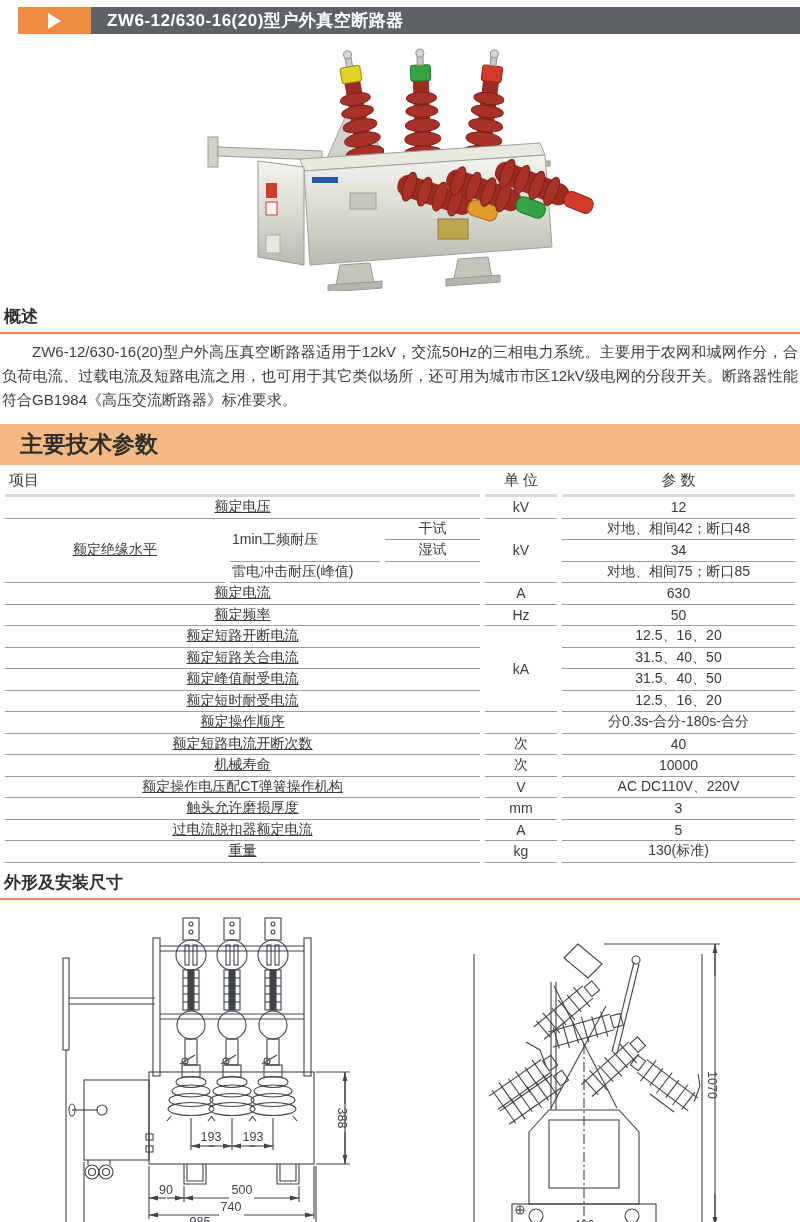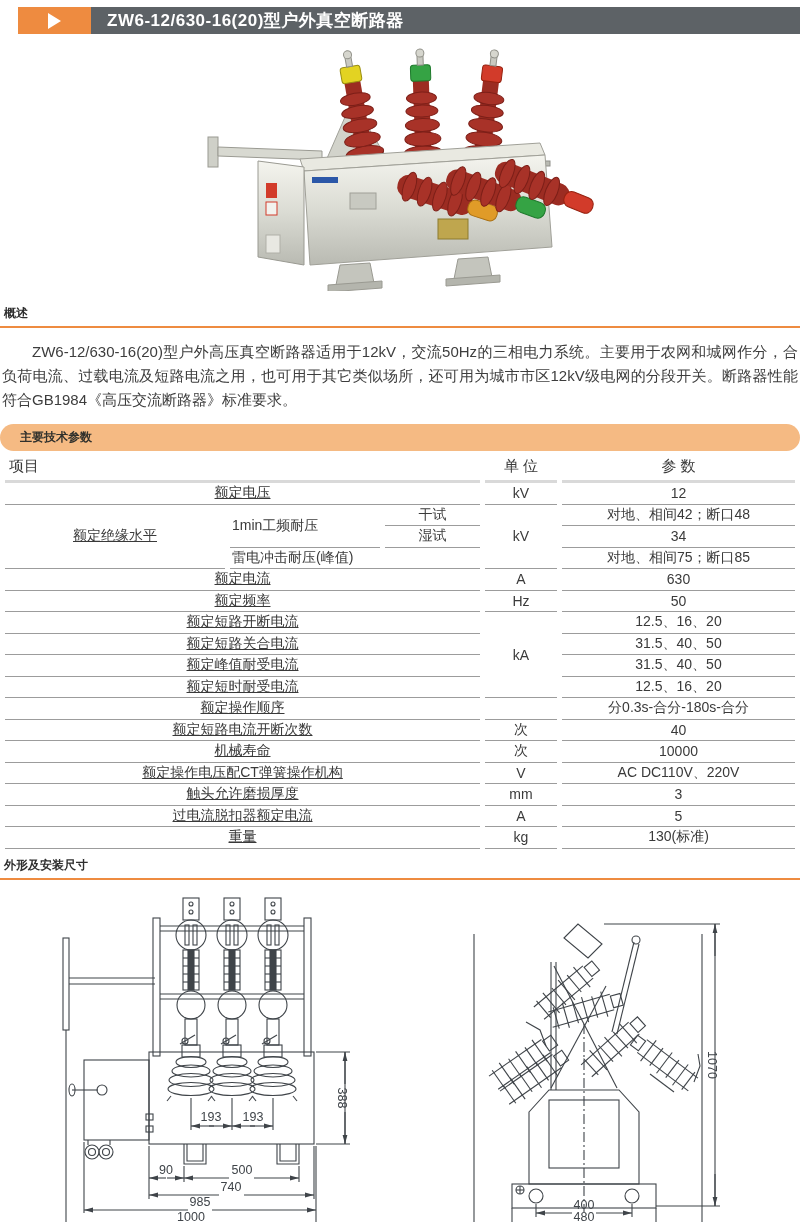--- a/index.html
+++ b/index.html
@@ -6,25 +6,25 @@
   body{width:800px;font-family:"Liberation Sans","DejaVu Sans",sans-serif;color:#3a3a3a;}
 
   
   .title-bar{display:flex;margin:7px 0 9px 18px;height:27px;}
   .arrow-box{width:73px;background:#ee8b40;display:flex;align-items:center;justify-content:center;}
   .tri{width:0;height:0;border-left:13px solid #fff;border-top:8px solid transparent;border-bottom:8px solid transparent;}
   .bar-title{flex:1;background:#5d6266;color:#fff;font-weight:bold;font-size:17px;line-height:27px;padding-left:16px;letter-spacing:.5px;}
 
   .photo-wrap{text-align:center;margin:6px 0 2px;}
 
-  h2.sec{font-size:12px;font-weight:bold;margin:0;padding:8px 0 4px 4px;color:#2e2e2e;}
+  h2.sec{font-size:17px;font-weight:bold;margin:0;padding:8px 0 4px 4px;color:#2e2e2e;}
   .rule{height:2px;background:#ee8b40;}
-  p.overview{font-size:15px;line-height:1.6;margin:12px 2px 12px 2px;text-indent:2em;text-align:justify;color:#3d3d3d;}
-
-  .band{background:#f5ba83;font-weight:bold;font-size:12px;padding:5px 0 5px 20px;color:#30302c;border-radius:15px;}
+  p.overview{font-size:15px;line-height:1.6;margin:6px 2px 12px 2px;text-indent:2em;text-align:justify;color:#3d3d3d;}
+
+  .band{background:#f5ba83;font-weight:bold;font-size:23px;padding:5px 0 5px 20px;color:#30302c;}
 
   table.params{width:100%;border-collapse:separate;border-spacing:5px 0;table-layout:fixed;font-size:14px;margin-top:2px;}
   table.params th{font-size:15px;font-weight:normal;border-bottom:3px solid #d9d9d9;height:25px;vertical-align:middle;}
   table.params th.h-item{text-align:left;padding-left:4px;}
   table.params th.h-unit,table.params th.h-param{text-align:center;}
   table.params td{border-bottom:1px solid #9c9c9c;height:18.5px;padding:1px 2px;vertical-align:middle;}
   td.item{text-align:center;padding-left:4px;text-decoration:underline;}
   td.sub{text-align:left;padding-left:8px;}
   td.leaf,td.unit,td.param{text-align:center;}
 

